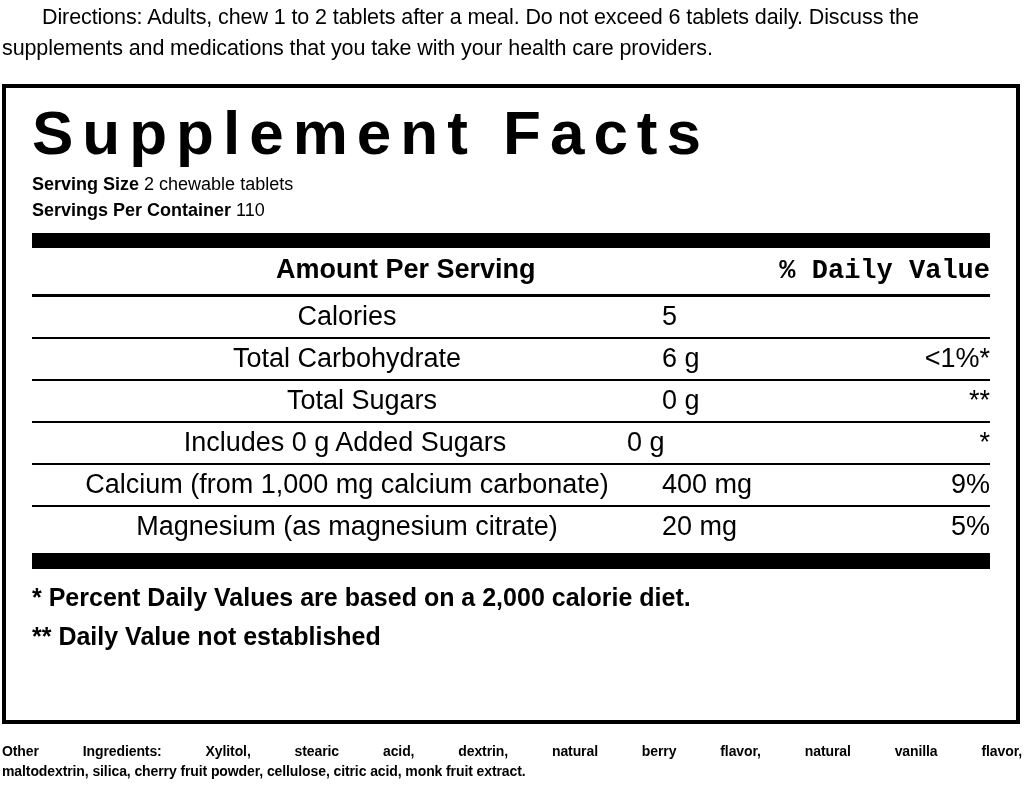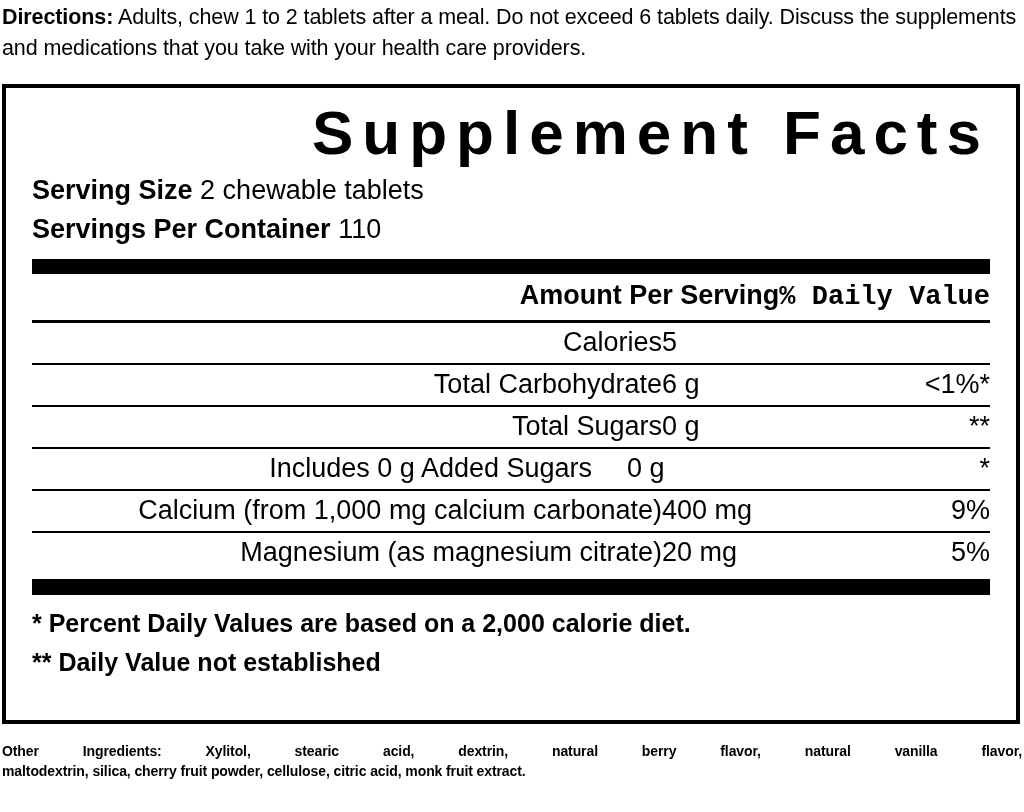--- a/index.html
+++ b/index.html
@@ -25,21 +25,22 @@
   .directions {
     position: absolute;
     top: 2px;
     left: 2px;
     width: 1020px;
     font-size: 21.5px;
     line-height: 1.42;
     letter-spacing: -0.1px;
   }
   .directions b {
-    font-weight: bold;
+    font-weight: normal;
+    margin-left: 40px;
   }
 
   
   .sf-panel {
     position: absolute;
     top: 84px;
     left: 2px;
     width: 1018px;
     height: 640px;
     box-sizing: border-box;
@@ -49,24 +50,23 @@
   .sf-inner {
     padding: 8px 26px 0 26px;
   }
   .sf-title {
     font-size: 62px;
     font-weight: bold;
     letter-spacing: 9px;
     line-height: 1.05;
     margin: 4px 0 6px 0;
     white-space: nowrap;
-    text-align: right;
   }
   .serving-line {
-    font-size: 27px;
+    font-size: 18px;
     line-height: 1.45;
     white-space: nowrap;
   }
   .serving-line .lbl {
     font-weight: bold;
   }
 
   .bar-thick {
     height: 15px;
     background: #000;
@@ -89,21 +89,21 @@
   .row {
     display: flex;
     align-items: baseline;
     font-size: 27px;
     line-height: 1.0;
     padding: 6px 0 7px 0;
     white-space: nowrap;
   }
   .row .name {
     flex: 1 1 auto;
-    text-align: right;
+    text-align: center;
   }
   .row .amount {
     width: 200px;
     text-align: left;
   }
   .row .dv {
     width: 128px;
     text-align: right;
   }
   .row.header {

